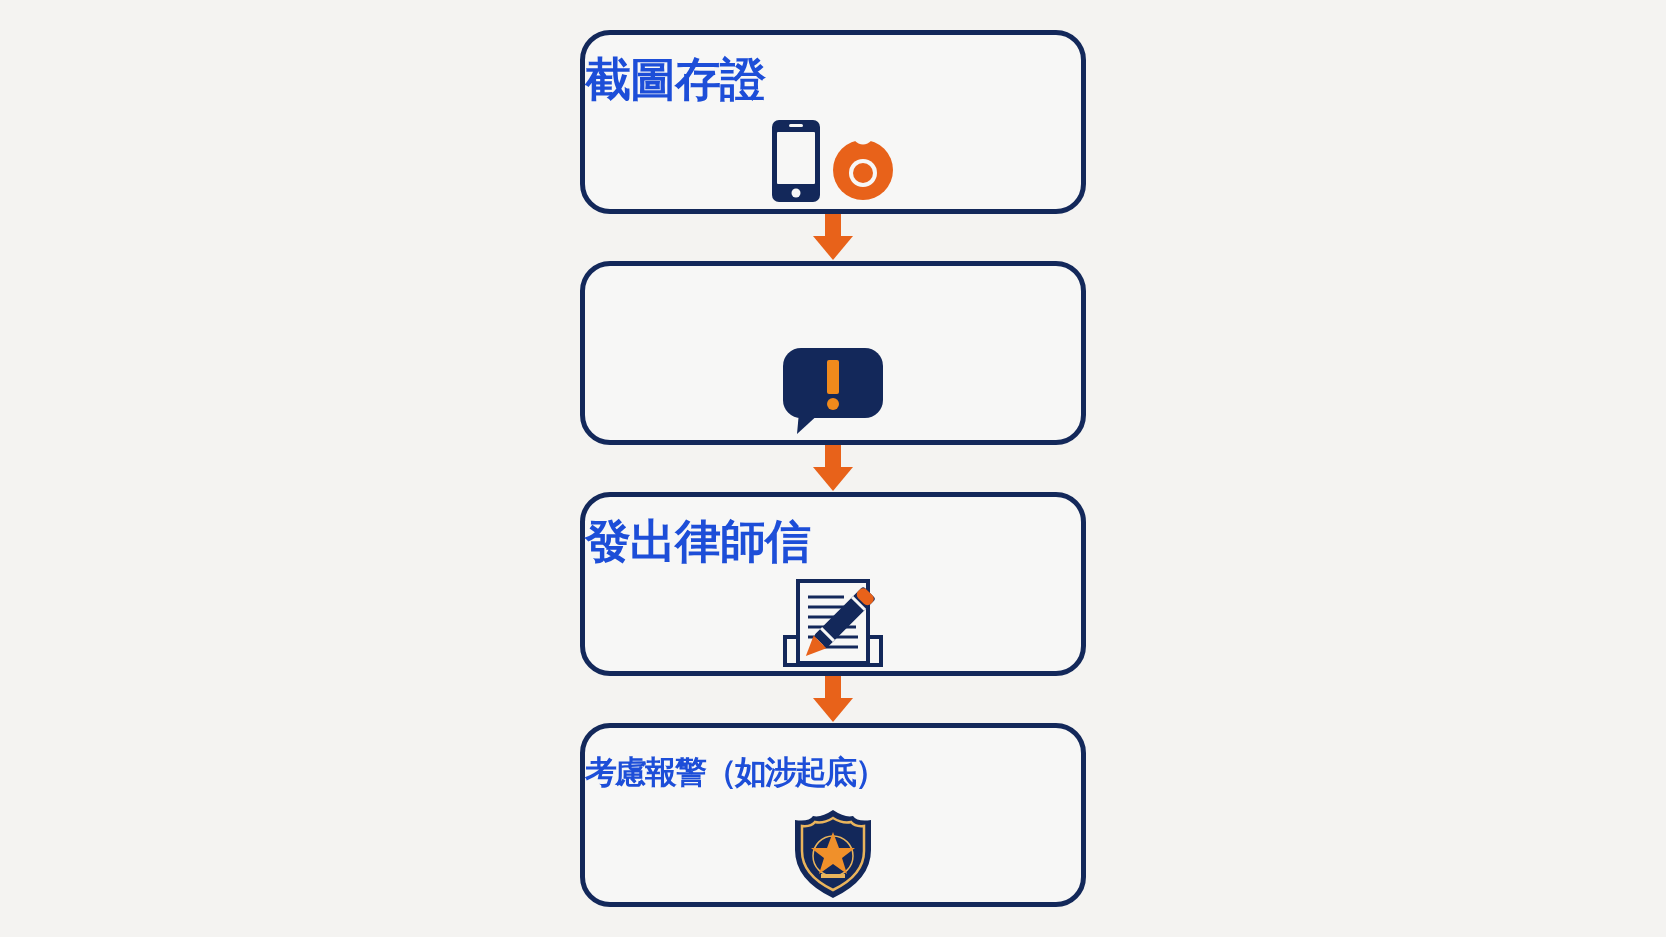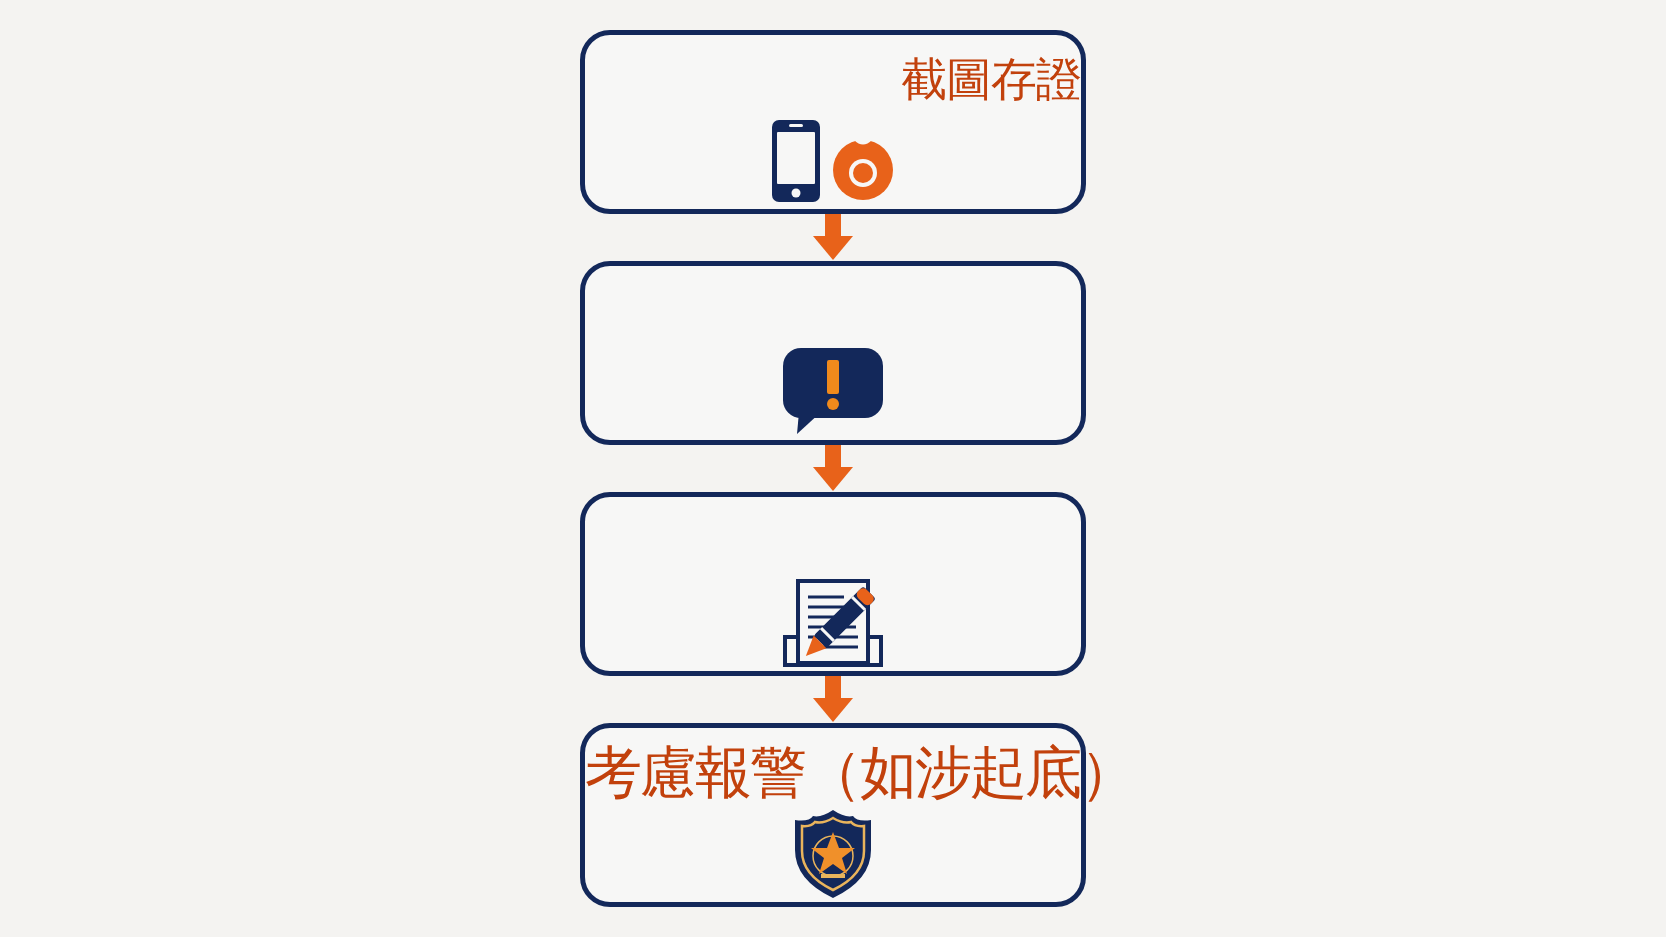--- a/index.html
+++ b/index.html
@@ -28,30 +28,30 @@
       box-sizing: border-box;
       border: 5px solid #13285a;
       border-radius: 30px;
       background: #f7f7f6;
     }
     .step-title {
       position: absolute;
       left: 0;
       right: 0;
       top: 14px;
-      text-align: right;
+      text-align: left;
       font-size: 46px;
-      font-weight: normal;
-      color: #c2410c;
+      font-weight: bold;
+      color: #1d4ed8;
       line-height: 60px;
       letter-spacing: -1px;
       white-space: nowrap;
     }
     .step-title.long {
-      font-size: 57px;
+      font-size: 32px;
       letter-spacing: -2px;
     }
     .step-icon {
       position: absolute;
       left: 0;
       right: 0;
       top: 80px;
       height: 92px;
       display: flex;
       justify-content: center;
@@ -103,20 +103,21 @@
       </svg>
     </div>
   </div>
 
   <svg class="arrow" style="top:415px;" viewBox="0 0 40 47">
     <rect x="12" y="0" width="16" height="24" fill="#e8621a"></rect>
     <polygon points="0,22 40,22 20,46" fill="#e8621a"></polygon>
   </svg>
 
   <div class="step" style="top:462px;">
+    <div class="step-title">發出律師信</div>
     <div class="step-icon">
       <svg width="102" height="92" viewBox="0 0 102 92">
         <rect x="3" y="60" width="96" height="28" fill="#f7f7f6" stroke="#13285a" stroke-width="4"></rect>
         <rect x="16" y="4" width="70" height="82" fill="#f7f7f6" stroke="#13285a" stroke-width="4"></rect>
         <g stroke="#13285a" stroke-width="3">
           <line x1="26" y1="20" x2="62" y2="20"></line>
           <line x1="26" y1="30" x2="62" y2="30"></line>
           <line x1="26" y1="40" x2="66" y2="40"></line>
           <line x1="26" y1="50" x2="74" y2="50"></line>
           <line x1="26" y1="60" x2="76" y2="60"></line>

